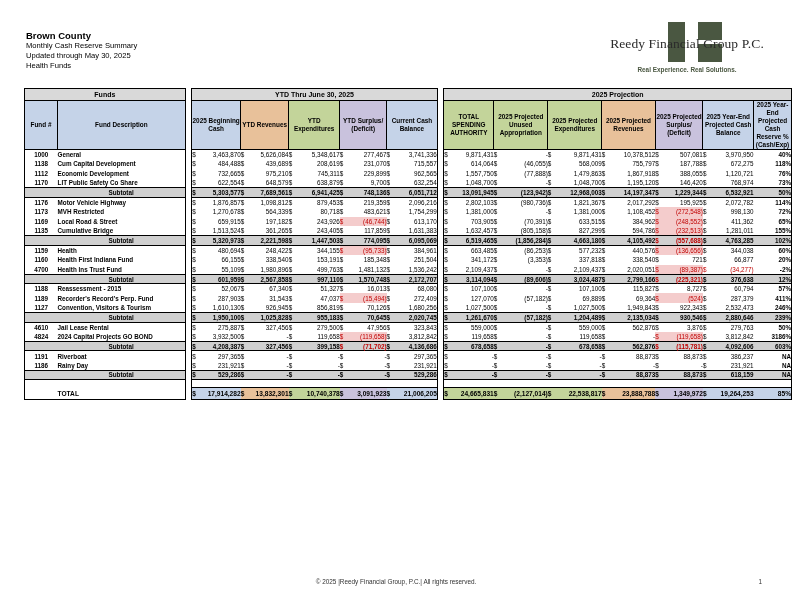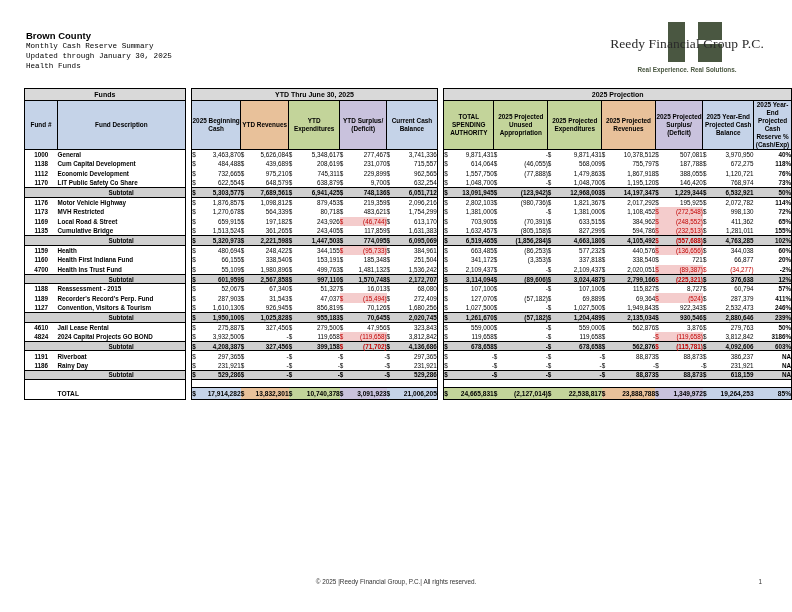--- a/index.html
+++ b/index.html
@@ -2,21 +2,21 @@
 <html><head>
 <meta charset="utf-8">
 <style>
   html,body{margin:0;padding:0;background:#ffffff;}
   body{width:792px;height:612px;font-family:"Liberation Sans",sans-serif;color:#000;position:relative;overflow:hidden;}
   .page{position:relative;width:792px;height:612px;}
 
   
   .hdr{position:absolute;left:26px;top:30px;}
   .hdr .t1{font-size:9.5px;font-weight:bold;line-height:11px;}
-  .hdr .t2{font-size:7.6px;line-height:10px;font-family:Liberation Mono, monospace;}
+  .hdr .t2{font-size:7.6px;line-height:10px;}
 
   .logo{position:absolute;right:28px;top:22px;width:154px;height:58px;}
   .logo .mark{position:absolute;left:58px;top:0px;width:54px;height:40px;}
   .logo .mark .bar1{position:absolute;left:0;top:0;width:17px;height:40px;background:#4a5741;}
   .logo .mark .bar2{position:absolute;left:30px;top:0;width:24px;height:18px;background:#4a5741;}
   .logo .mark .bar3{position:absolute;left:30px;top:22px;width:24px;height:18px;background:#4a5741;}
   .logo .rname{position:absolute;left:0;top:14px;width:154px;text-align:center;
       font-family:"Liberation Serif",serif;font-size:13.5px;color:#2b2b2b;letter-spacing:.1px;}
   .logo .tag{position:absolute;left:0;top:44px;width:154px;text-align:center;font-size:6.4px;color:#4a5741;font-weight:600;}
 
@@ -67,21 +67,21 @@
   .pageno{position:absolute;right:30px;top:578px;font-size:6.4px;color:#333;}
 </style>
 </head>
 <body>
 
 <div class="page">
 
   <div class="hdr">
     <div class="t1">Brown County</div>
     <div class="t2">Monthly Cash Reserve Summary</div>
-    <div class="t2">Updated through January 30, 2025</div>
+    <div class="t2">Updated through May 30, 2025</div>
     <div class="t2">Health Funds</div>
   </div>
 
   <div class="logo">
     <div class="mark">
       <div class="bar1"></div>
         <div class="bar2"></div>
         <div class="bar3"></div>
     </div>
     <div class="rname">Reedy Financial Group P.C.</div>

